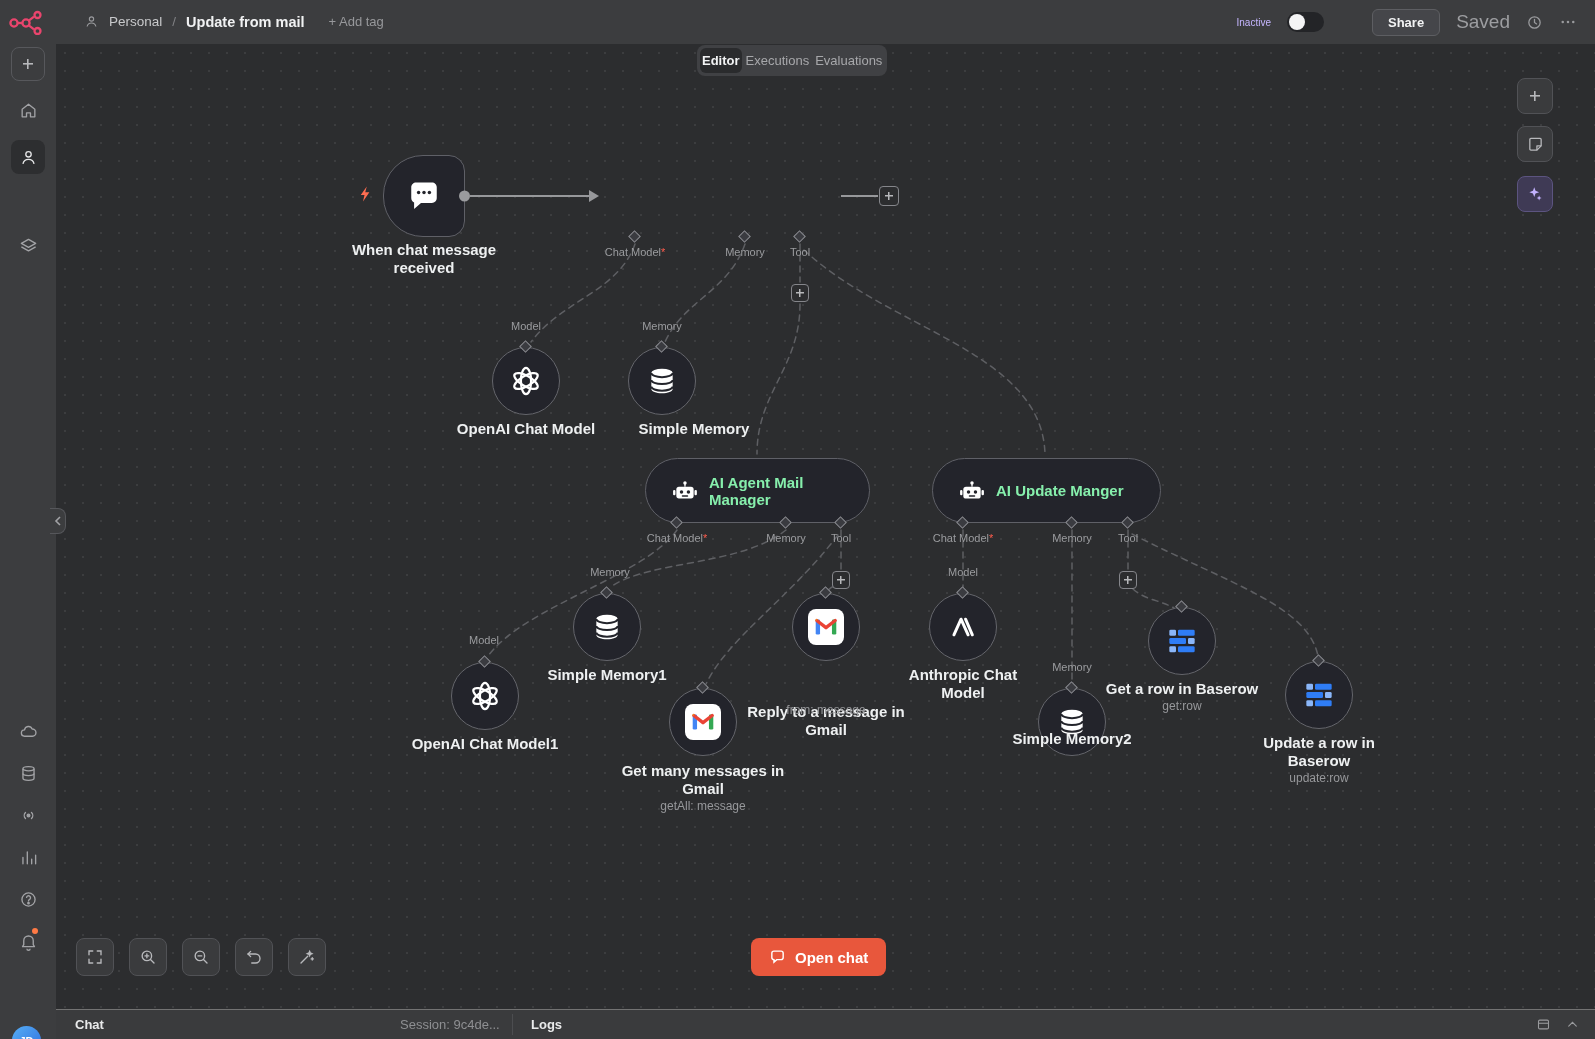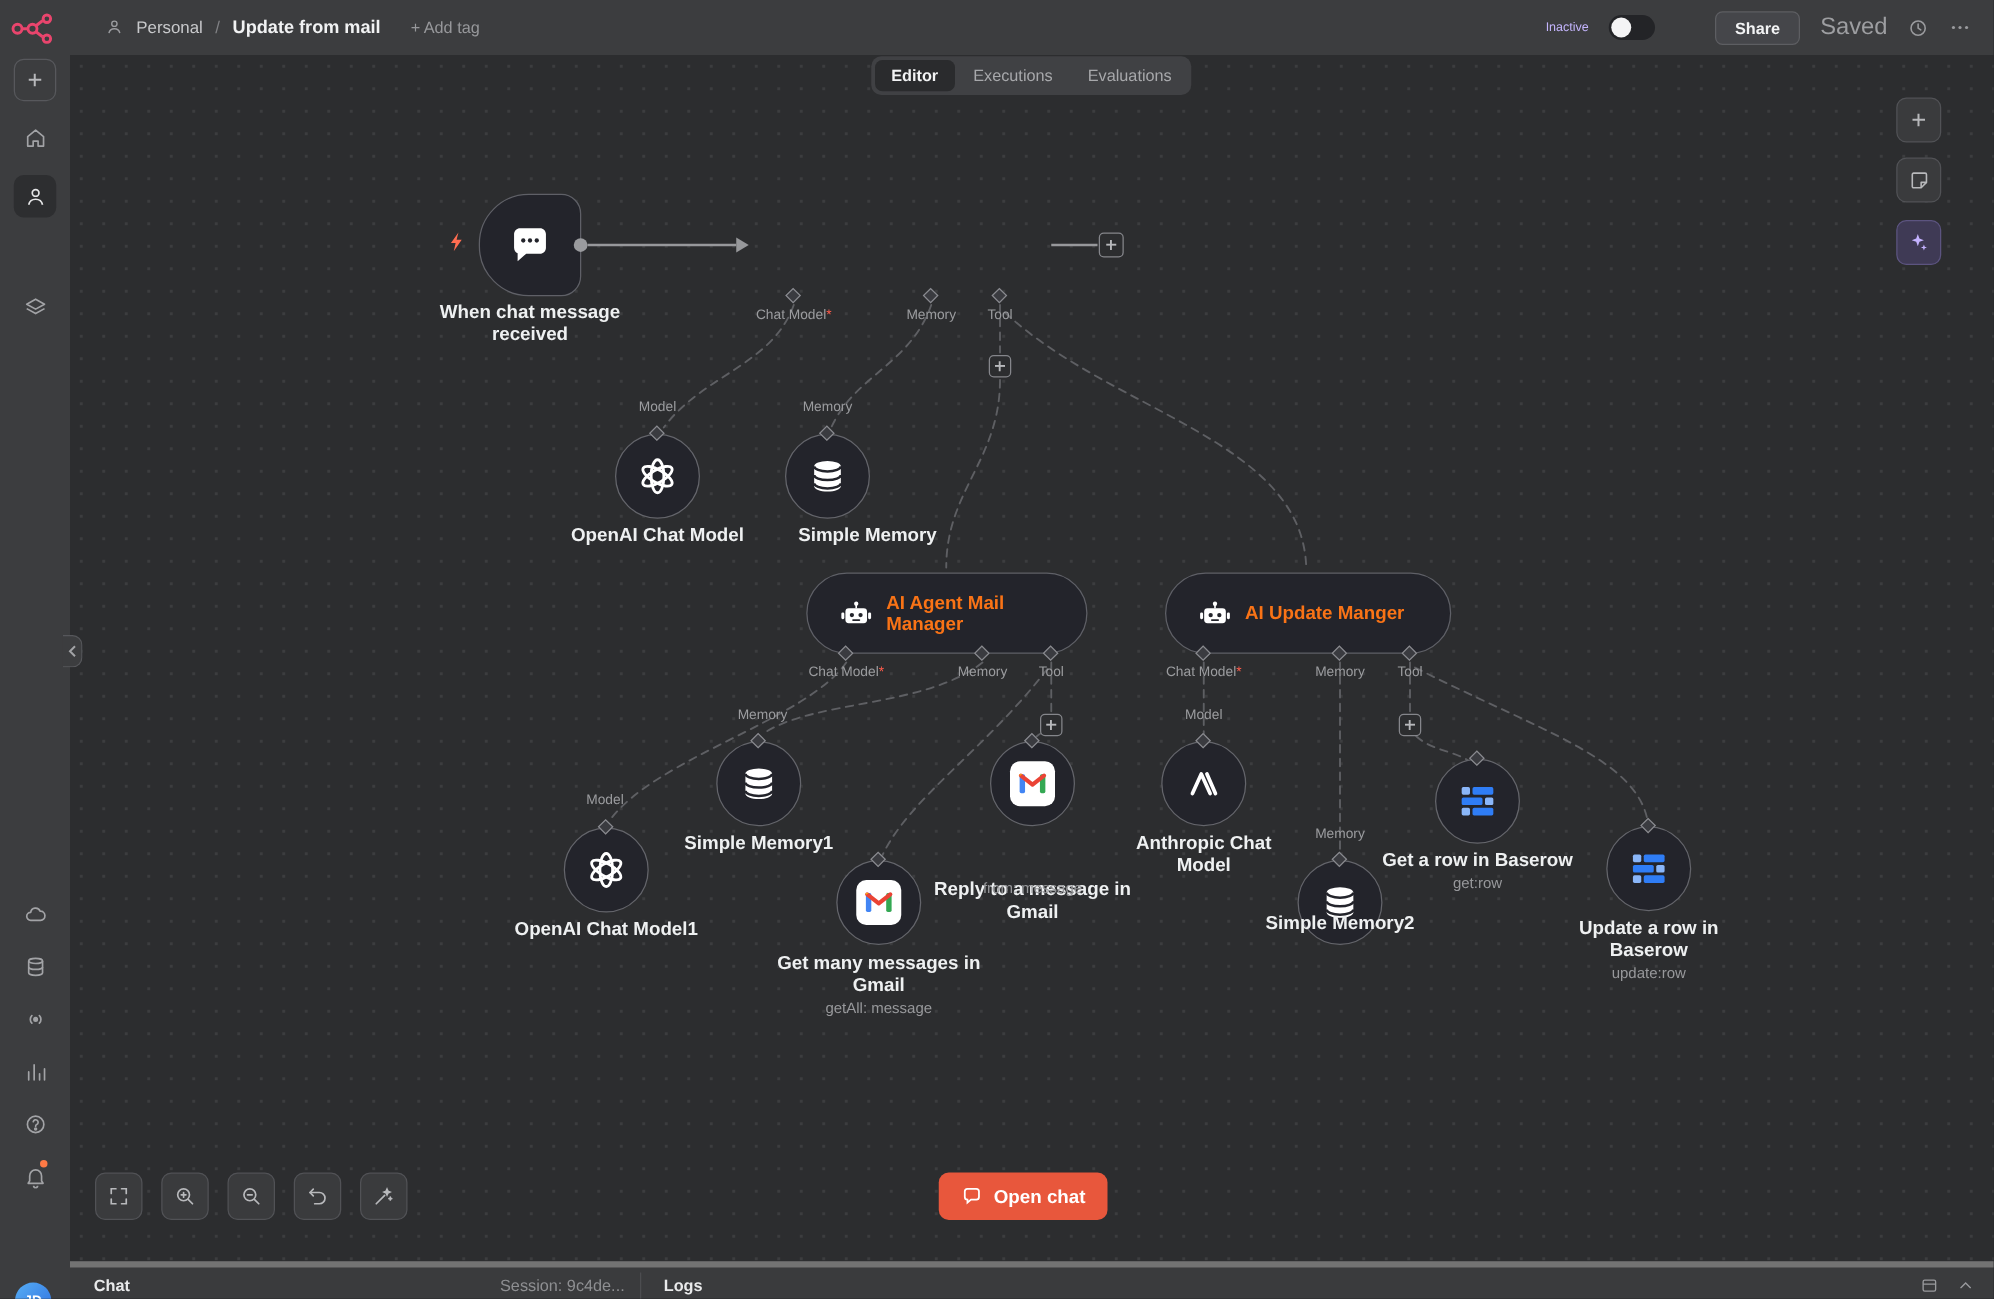--- a/index.html
+++ b/index.html
@@ -12,40 +12,40 @@
     background-image:radial-gradient(#3c3d3f 1.1px, transparent 1.45px);
     background-size:18px 18px; }
   .wires { position:absolute; inset:0; width:1595px; height:1039px; z-index:2; pointer-events:none; }
   .layer { position:absolute; inset:0; z-index:3; }
 
   
   .topbar { position:absolute; left:0; top:0; width:1595px; height:44px; background:#3c3d3f; z-index:50;
     display:flex; align-items:center; color:#c8c9cb; }
   .sidebar { position:absolute; left:0; top:44px; width:56px; bottom:0; background:#3c3d3f; z-index:50; }
   .bottombar { position:absolute; left:56px; bottom:0; width:1539px; height:30px; background:#3a3b3d;
-    border-top:5px solid #737373; z-index:50; }
+    border-top:1px solid #737373; z-index:50; }
 
   .logo { position:absolute; left:8px; top:9px; }
   .tb-left { display:flex; align-items:flex-start; gap:10px; margin-left:84px; font-size:13.5px; }
   .tb-title { color:#f1f2f3; font-weight:700; font-size:14.5px; }
   .tb-sep { color:#808184; }
   .tb-addtag { color:#97989b; font-size:13px; margin-left:14px; }
   .tb-right { margin-left:auto; display:flex; align-items:center; gap:16px; margin-right:18px; }
   .tb-status { color:#c4b5fd; font-size:10px; }
   .toggle { width:37px; height:20px; border-radius:10px; background:#232427; position:relative; }
   .toggle .knob { position:absolute; left:2px; top:2px; width:16px; height:16px; border-radius:50%; background:#f4f4f5; }
   .share-btn { background:#45464a; border:1px solid #5d5e62; color:#f2f3f4; font-size:13px; font-weight:600;
     border-radius:6px; padding:5px 15px; }
   .tb-saved { color:#9d9ea1; font-size:19px; }
   .icon-btn { display:flex; align-items:center; justify-content:center; }
 
   
   .tabs { position:absolute; left:697px; top:45px; height:31px; background:#404144; border-radius:8px;
     display:flex; align-items:center; padding:3px; gap:2px; z-index:20; }
-  .tab { font-size:13px; color:#a7a8ab; padding:5px 13px; border-radius:6px; white-space:nowrap; }
+  .tab { font-size:13px; color:#a7a8ab; padding:5px 2px; border-radius:6px; white-space:nowrap; }
   .tab.active { background:#2a2b2d; color:#f2f3f4; font-weight:600; }
 
   
   .sb-item { position:absolute; left:50%; transform:translateX(-50%); width:34px; height:34px;
     display:flex; align-items:center; justify-content:center; border-radius:8px; }
   .sb-item.active { background:#2d2e30; }
   .sb-plus { border:1px solid #57585c; position:relative; }
   .plusmark { position:relative; width:100%; height:100%; }
   .plusmark::before { content:""; position:absolute; inset:0;
     background:linear-gradient(#b7b8bb,#b7b8bb) center/10px 1.6px no-repeat,
@@ -59,21 +59,21 @@
   .collapse-handle { position:absolute; left:50px; top:508px; width:16px; height:26px; z-index:60;
     background:#3c3d3f; border:1px solid #56575b; border-left:none; border-radius:0 8px 8px 0;
     display:flex; align-items:center; justify-content:center; }
 
   
   .node { position:absolute; background:#23242b; border:1.5px solid #5f6067; }
   .node.trigger { border-radius:40px 16px 16px 40px; display:flex; align-items:center; justify-content:center; }
   .node.agent-main { border-radius:14px; border:2px solid #8e80e9; display:flex; align-items:center; gap:13px;
     padding-left:24px; color:#f2f3f4; font-weight:700; font-size:16px; }
   .node.pill { border-radius:33px; display:flex; align-items:center; gap:11px; padding-left:26px;
-    color:#f97316; font-weight:700; font-size:15px; }
+    color:#86efac; font-weight:700; font-size:15px; }
   .subnode { position:absolute; width:68px; height:68px; border-radius:50%; background:#23242b;
     border:1.5px solid #64656b; display:flex; align-items:center; justify-content:center; }
   .outdot { position:absolute; right:-6px; top:50%; transform:translateY(-50%); width:11px; height:11px;
     border-radius:50%; background:#9a9b9e; }
   .diamond { position:absolute; width:9px; height:9px; background:#3a3b40; border:1.5px solid #8a8b90;
     transform:rotate(45deg); z-index:4; }
   .port-label { position:absolute; transform:translateX(-50%); font-size:11px; color:#9b9c9f; white-space:nowrap; z-index:4; }
   .req { color:#ff5c4c; }
   .node-label { position:absolute; text-align:center; color:#eef0f1; font-size:15px; font-weight:700; line-height:1.2; z-index:4; }
   .node-sub { position:absolute; transform:translateX(-50%); text-align:center; color:#97989b; font-size:12px; z-index:4; white-space:nowrap; }

